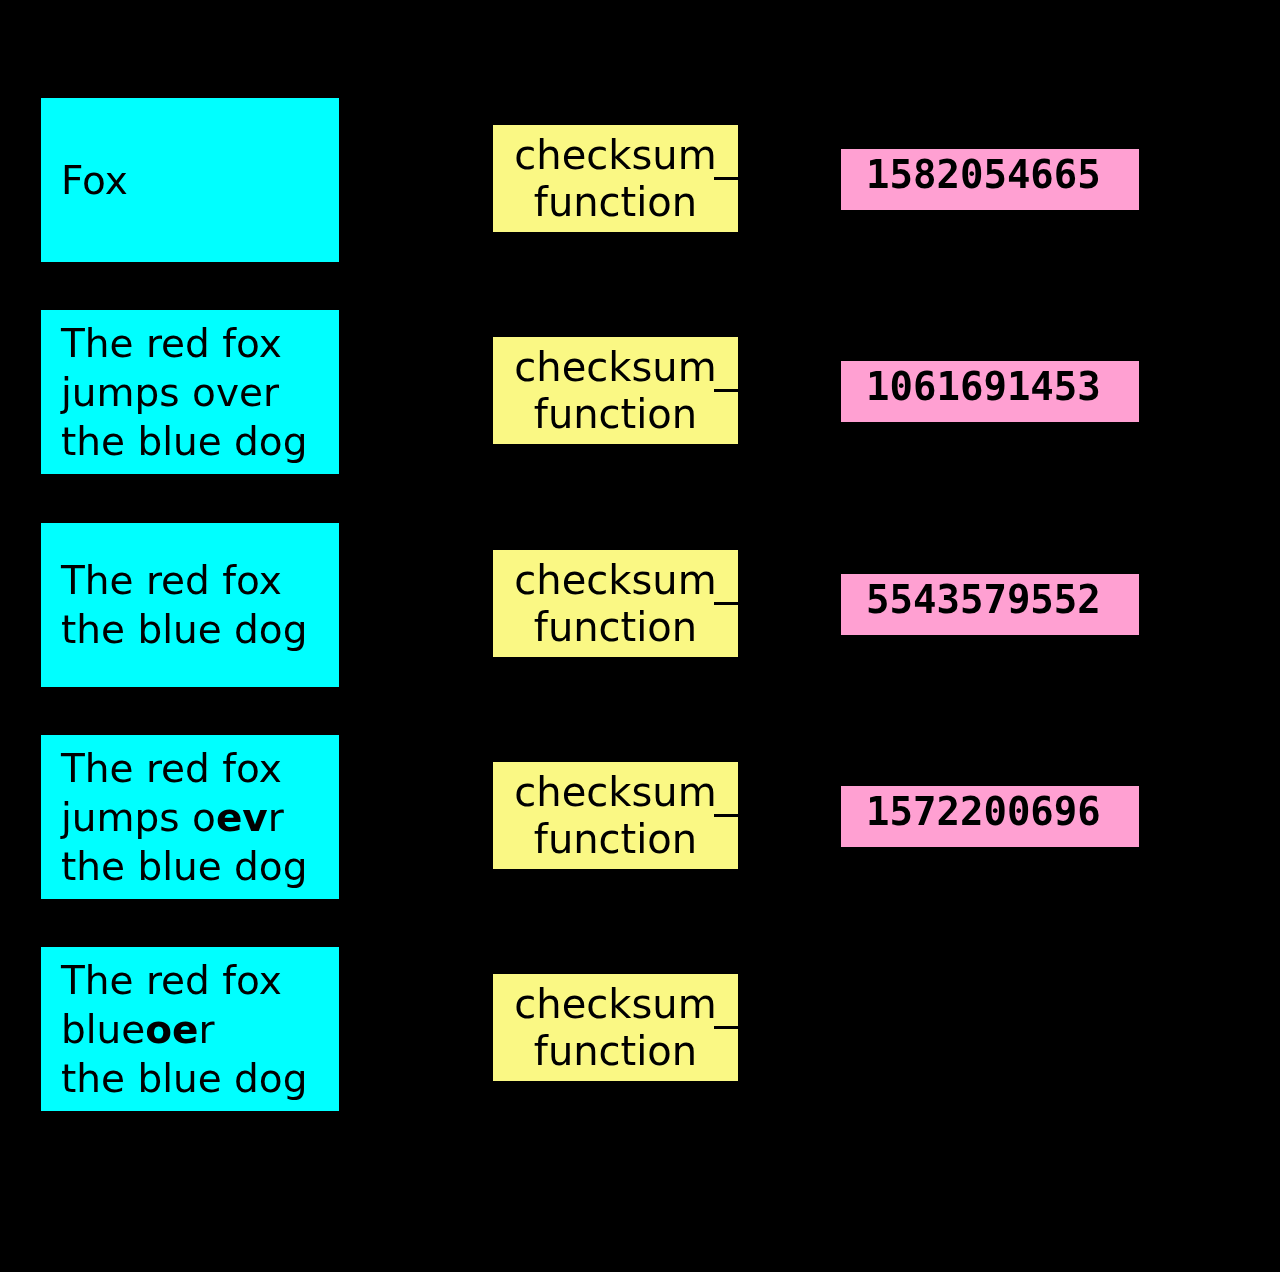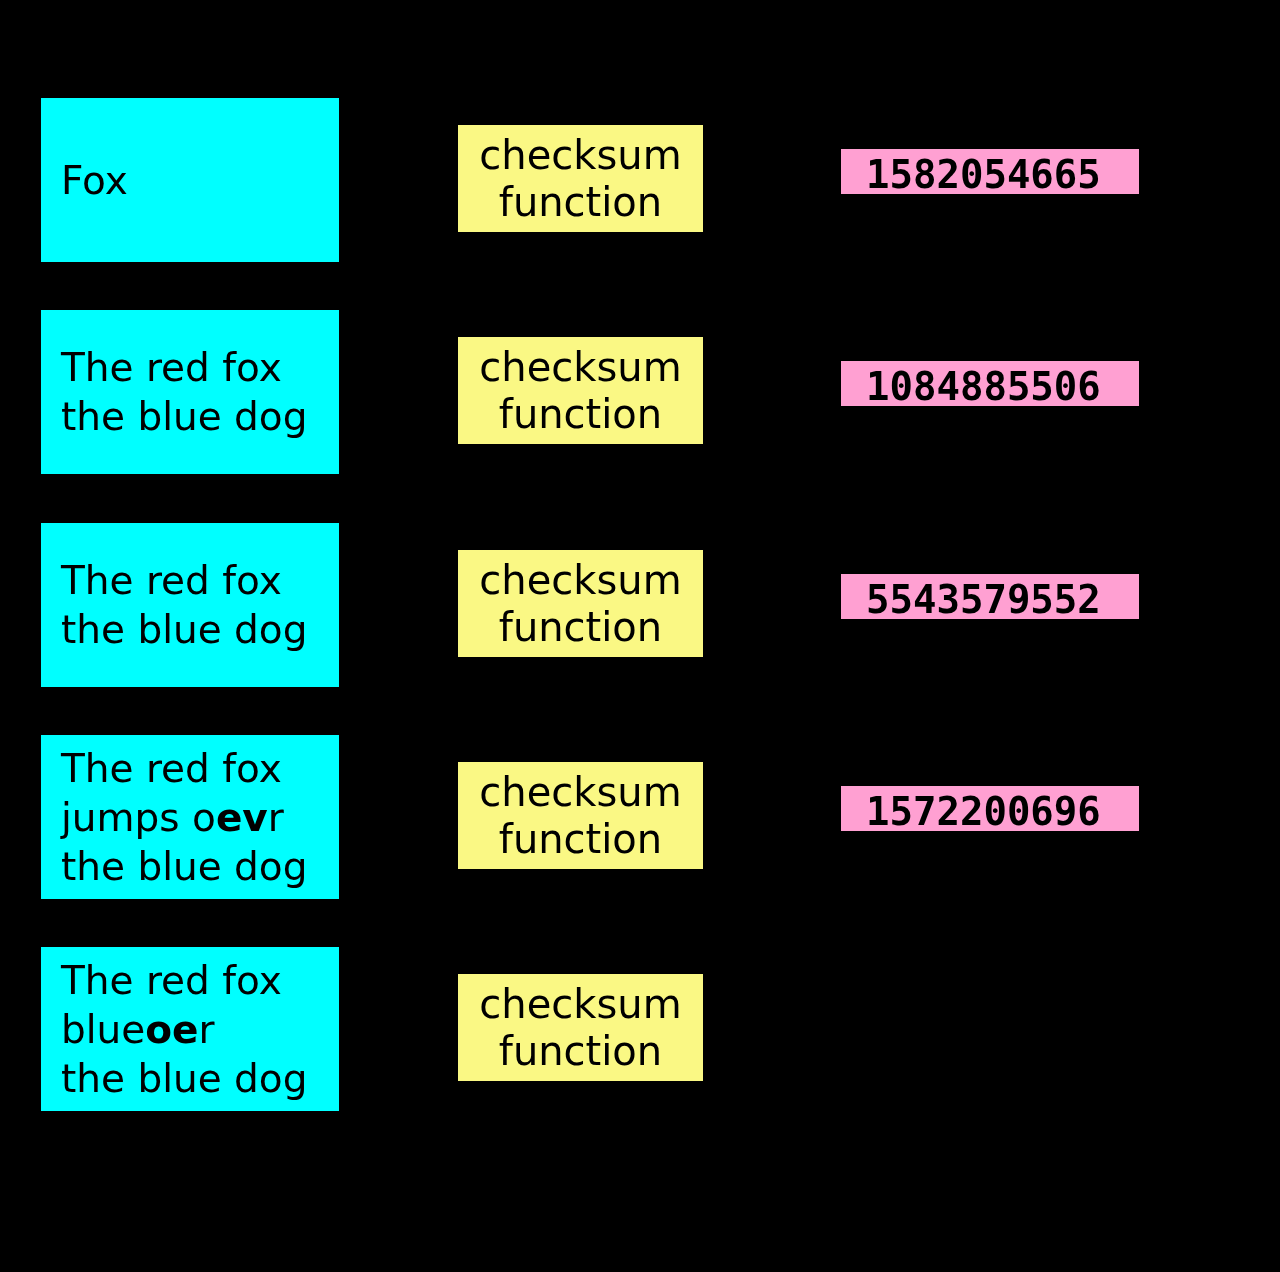--- a/index.html
+++ b/index.html
@@ -37,21 +37,21 @@
     font-size: 39px;
     line-height: 49px;
     color: var(--text-color, #000000);
     white-space: nowrap;
   }
   .input-text .seg-bold {
     font-weight: bold;
   }
   .function-box {
     position: absolute;
-    left: 444px;
+    left: 479px;
     top: 27px;
     width: 245px;
     height: 107px;
     background: var(--function-color, #faf884);
     display: flex;
     flex-direction: column;
     align-items: center;
     justify-content: center;
     text-align: center;
   }
@@ -59,21 +59,21 @@
     font-size: 40px;
     line-height: 47px;
     color: var(--text-color, #000000);
     white-space: nowrap;
   }
   .checksum-box {
     position: absolute;
     left: 827px;
     top: 51px;
     width: 298px;
-    height: 45px;
+    height: 61px;
     background: var(--checksum-color, #ffa0d2);
     display: flex;
     align-items: flex-start;
   }
   .checksum-text {
     position: relative;
     top: 3px;
     padding-left: 25px;
     font-family: "DejaVu Sans Mono", "Liberation Mono", monospace;
     font-weight: bold;
@@ -132,37 +132,38 @@
     </div>
     <div class="checksum-box">
       <span class="checksum-text">1582054665</span>
     </div>
   </div>
 
   <div class="row" style="top: 310px;">
     <div class="input-box">
       <div class="input-text">
           <div><span class="">The red fox</span></div>
-          <div><span class="">the blue dog</span></div>
-        </div>
-    </div>
-    <div class="arrow arrow-input-to-function">
-      <span class="arrow-line"></span>
-      <span class="arrow-head"></span>
-    </div>
-    <div class="function-box">
-        <div class="function-label-line">checksum</div>
-        <div class="function-label-line">function</div>
-      </div>
-    <div class="arrow arrow-function-to-checksum">
-      <span class="arrow-line"></span>
-      <span class="arrow-head"></span>
-    </div>
-    <div class="checksum-box">
-      <span class="checksum-text">1084885506</span>
+          <div><span class="">jumps over</span></div>
+          <div><span class="">the blue dog</span></div>
+        </div>
+    </div>
+    <div class="arrow arrow-input-to-function">
+      <span class="arrow-line"></span>
+      <span class="arrow-head"></span>
+    </div>
+    <div class="function-box">
+        <div class="function-label-line">checksum</div>
+        <div class="function-label-line">function</div>
+      </div>
+    <div class="arrow arrow-function-to-checksum">
+      <span class="arrow-line"></span>
+      <span class="arrow-head"></span>
+    </div>
+    <div class="checksum-box">
+      <span class="checksum-text">1061691453</span>
     </div>
   </div>
 
   <div class="row" style="top: 523px;">
     <div class="input-box">
       <div class="input-text">
           <div><span class="">The red fox</span></div>
           <div><span class="">the blue dog</span></div>
         </div>
     </div>

